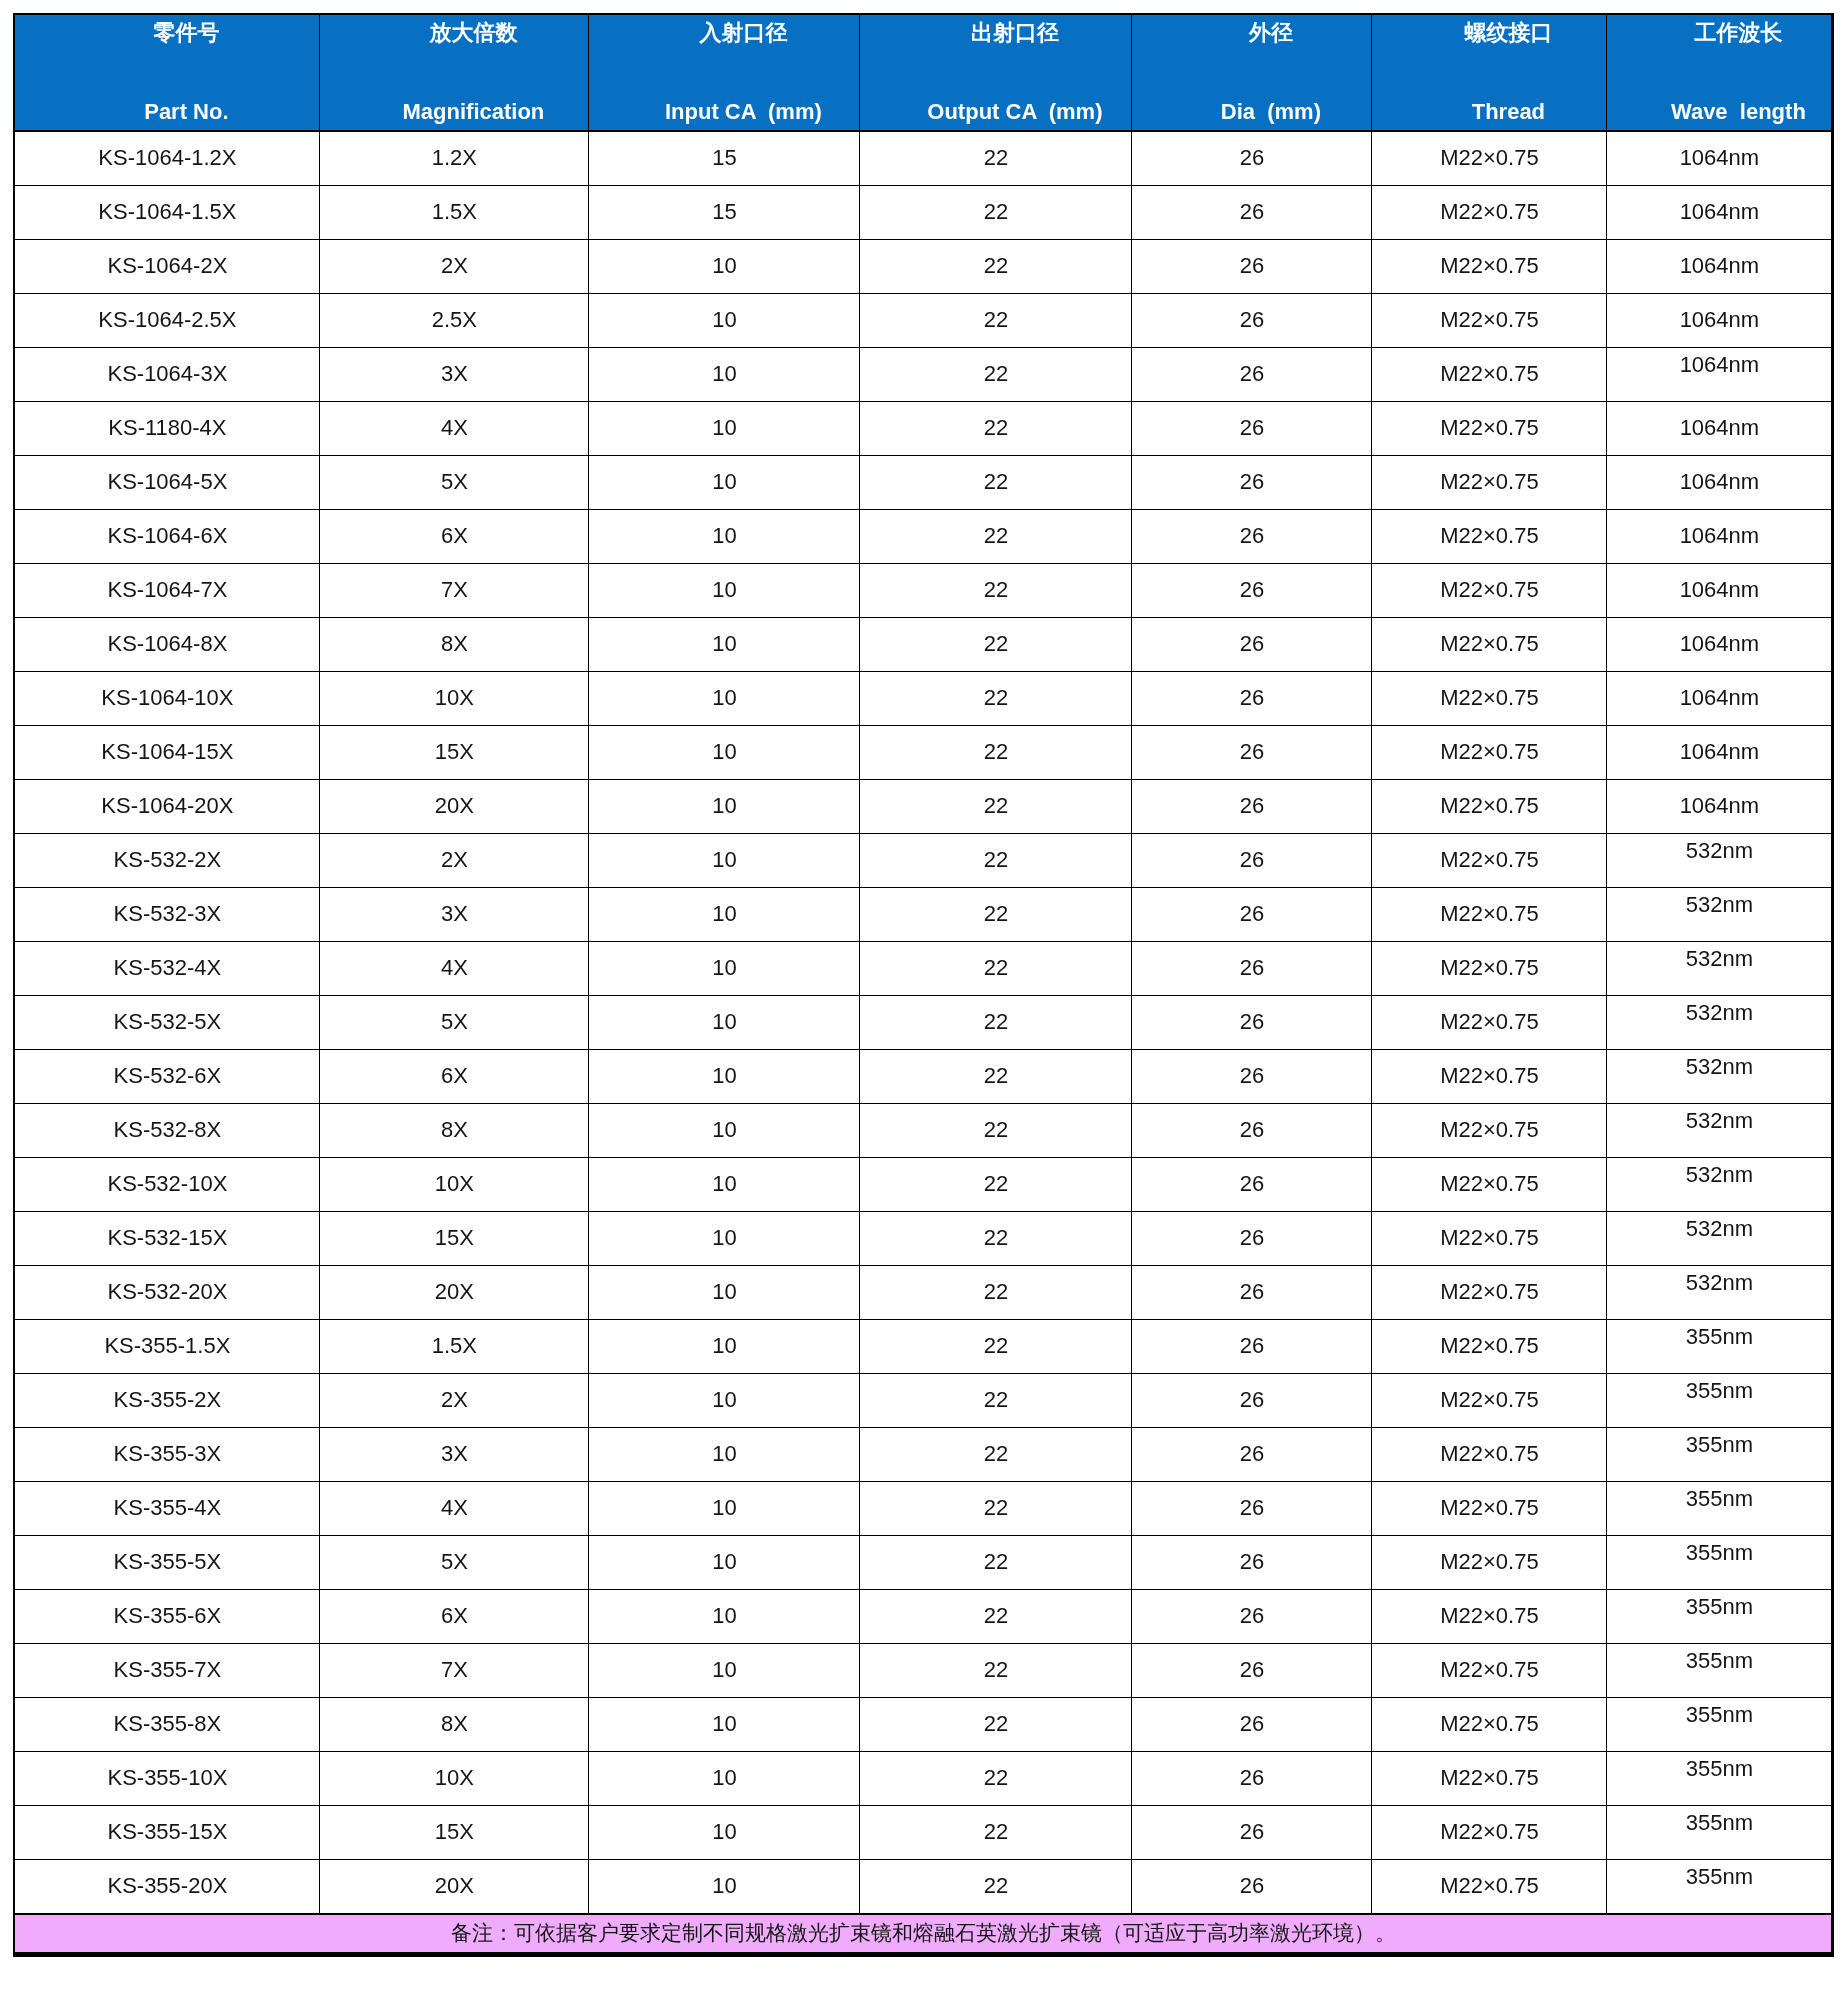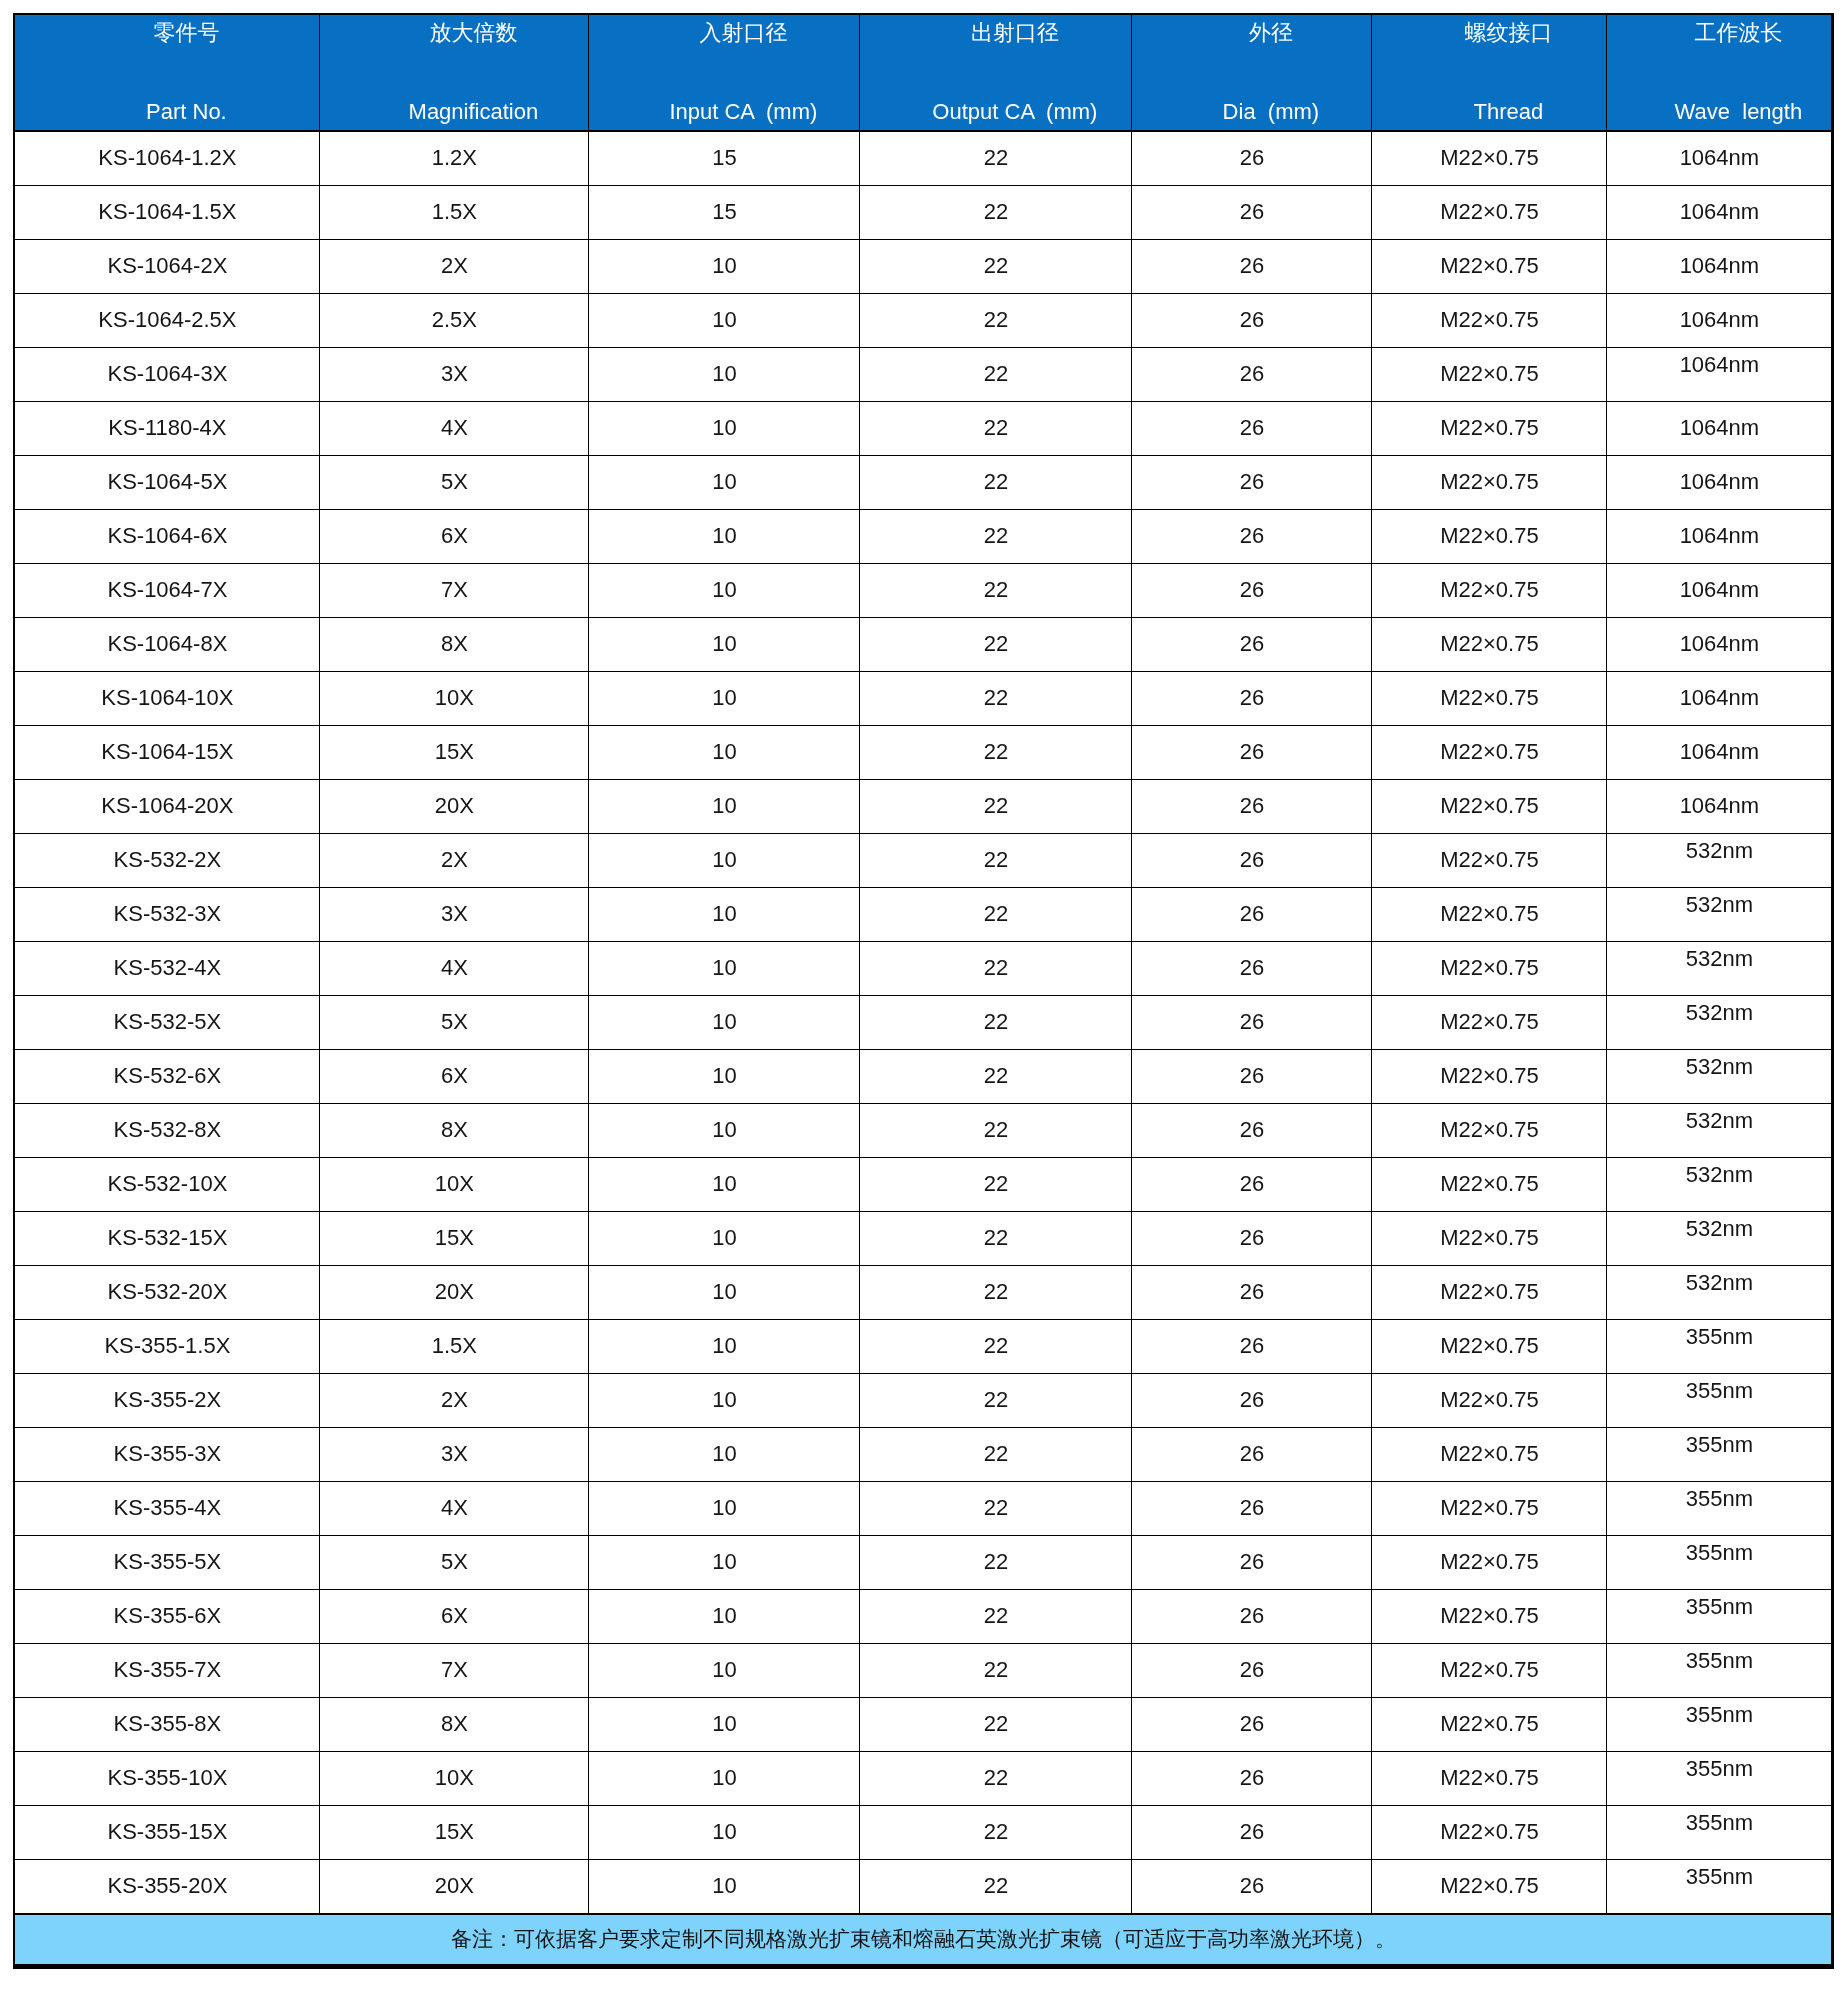--- a/index.html
+++ b/index.html
@@ -29,37 +29,37 @@
   col.c4{width:272px}col.c5{width:240px}col.c6{width:235px}col.c7{width:224px}
   th,td{
     box-sizing:border-box;margin:0;padding:0;
     border-right:1.9px solid var(--border);
     border-bottom:1.9px solid var(--border);
     text-align:center;overflow:hidden;white-space:nowrap;
   }
   th:last-child,td:last-child{border-right:none;}
   thead th{
     background:var(--header_bg);color:var(--header_text);
-    height:73px;font-weight:normal;vertical-align:middle;
+    height:73px;font-weight:bold;vertical-align:middle;
     border-bottom:2.9px solid var(--border);
     padding-left:38px;
   }
   .header-zh{display:block;font-size:22px;line-height:36px;}
   .header-en{display:block;font-size:22px;line-height:36px;white-space:pre-wrap;margin-top:43px;}
   tbody td{
     height:54px;font-size:22px;vertical-align:middle;
     background:#FFFFFF;
   }
   tbody td.wl-top{
     vertical-align:top;padding-top:5.8px;line-height:24px;
   }
   tfoot td{
-    height:50px;font-size:21px;vertical-align:middle;
+    height:38px;font-size:21px;vertical-align:middle;
     border-right:none;border-bottom:none;border-top:1.9px solid var(--border);
-    background:#7dd3fc;white-space:nowrap;
+    background:#f0abfc;white-space:nowrap;
   }
 </style>
 </head>
 <body>
 
 <div class="table-wrap">
   <table>
     <colgroup>
       <col class="c1">
         <col class="c2">

